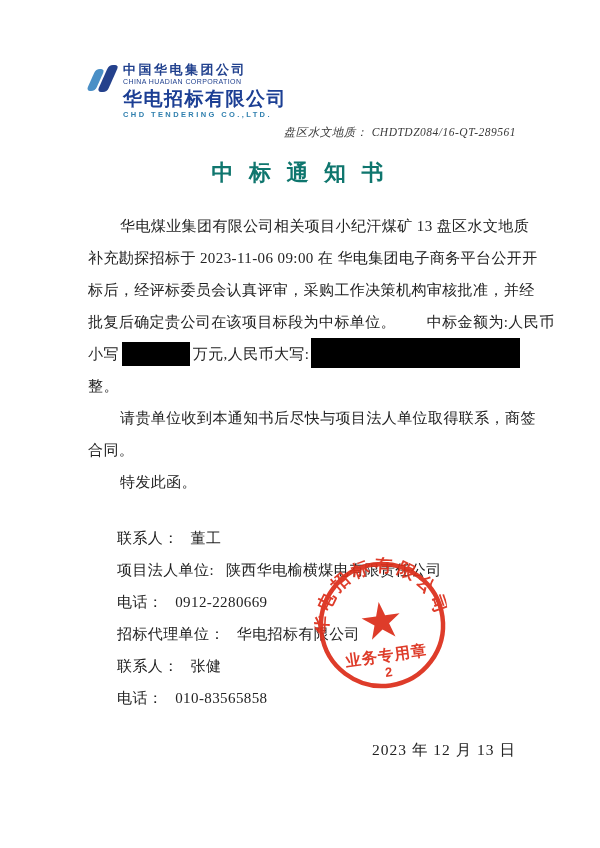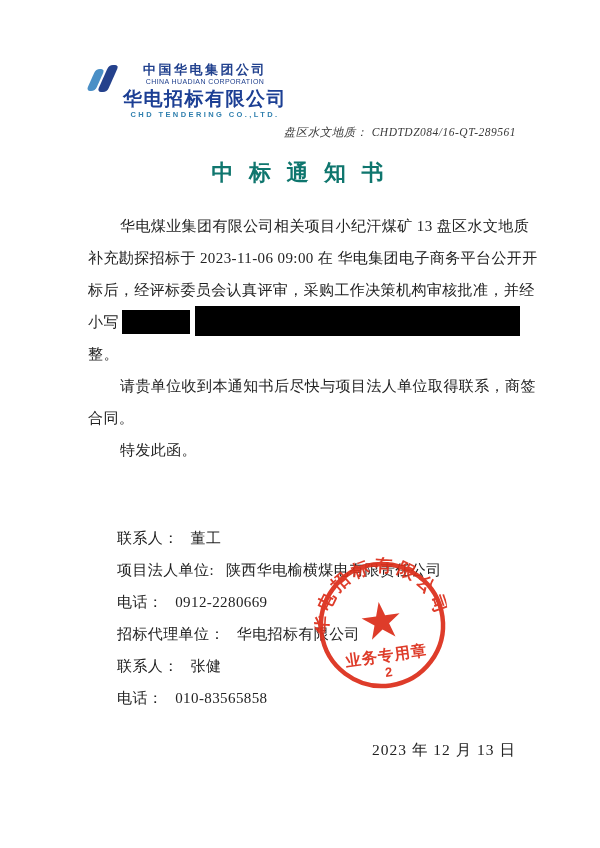--- a/index.html
+++ b/index.html
@@ -8,21 +8,21 @@
     background:#ffffff;overflow:hidden;
     font-family:"Liberation Serif","DejaVu Serif",serif;
     color:#222222;
   }
   
   .logo{position:absolute;left:88px;top:62px;display:flex;align-items:flex-start;}
   .logo-mark{position:relative;width:30px;height:34px;margin-right:5px;margin-top:3px;}
   .slash{position:absolute;display:block;transform:skewX(-24deg);border-radius:4px;}
   .s1{left:3px;top:4px;width:9px;height:22px;background:#4a8fc6;}
   .s2{left:15px;top:0;width:10px;height:27px;background:#24418c;}
-  .logo-text{display:flex;flex-direction:column;font-family:"Liberation Sans","DejaVu Sans",sans-serif;text-align:center;}
+  .logo-text{display:flex;flex-direction:column;font-family:"Liberation Sans","DejaVu Sans",sans-serif;}
   .lg-cn{font-size:13px;font-weight:bold;letter-spacing:2.5px;color:#21418e;line-height:15px;}
   .lg-en{font-size:7px;letter-spacing:.4px;color:#21418e;line-height:9px;}
   .co-cn{font-size:19px;font-weight:bold;letter-spacing:1.5px;color:#1c3f94;line-height:21px;margin-top:2px;}
   .co-en{font-size:7.5px;font-weight:bold;letter-spacing:2.4px;color:#2f7fae;line-height:10px;margin-top:1px;}
   
   .ref{position:absolute;top:125px;right:80px;font-size:11.5px;font-style:italic;color:#3a3a3a;letter-spacing:.5px;}
   .ref span{margin-right:4px;}
   
   .doc-title{
     position:absolute;top:158px;left:0;width:100%;text-align:center;
@@ -68,23 +68,25 @@
   <div class="ref">
     <span>盘区水文地质：</span><span>CHDTDZ084/16-QT-289561</span>
   </div>
 
   <h1 class="doc-title">中 标 通 知 书</h1>
 
   <div class="body-block">
     <div class="line indent">华电煤业集团有限公司相关项目小纪汗煤矿 13 盘区水文地质</div>
     <div class="line">补充勘探招标于 2023-11-06 09:00 在 华电集团电子商务平台公开开</div>
     <div class="line">标后，经评标委员会认真评审，采购工作决策机构审核批准，并经</div>
+    <div class="line">批复后确定贵公司在该项目标段为中标单位。　　中标金额为:人民币</div>
     <div class="line amount-line">
       <span class="txt">小写</span>
       <span class="redact r1"></span>
+      <span class="txt">万元,人民币大写:</span>
       <span class="redact r2"></span>
     </div>
     <div class="line">整。</div>
     <div class="line indent">请贵单位收到本通知书后尽快与项目法人单位取得联系，商签</div>
     <div class="line">合同。</div>
     <div class="line indent">特发此函。</div>
   </div>
 
   <div class="contacts">
     <div class="contact-row">

